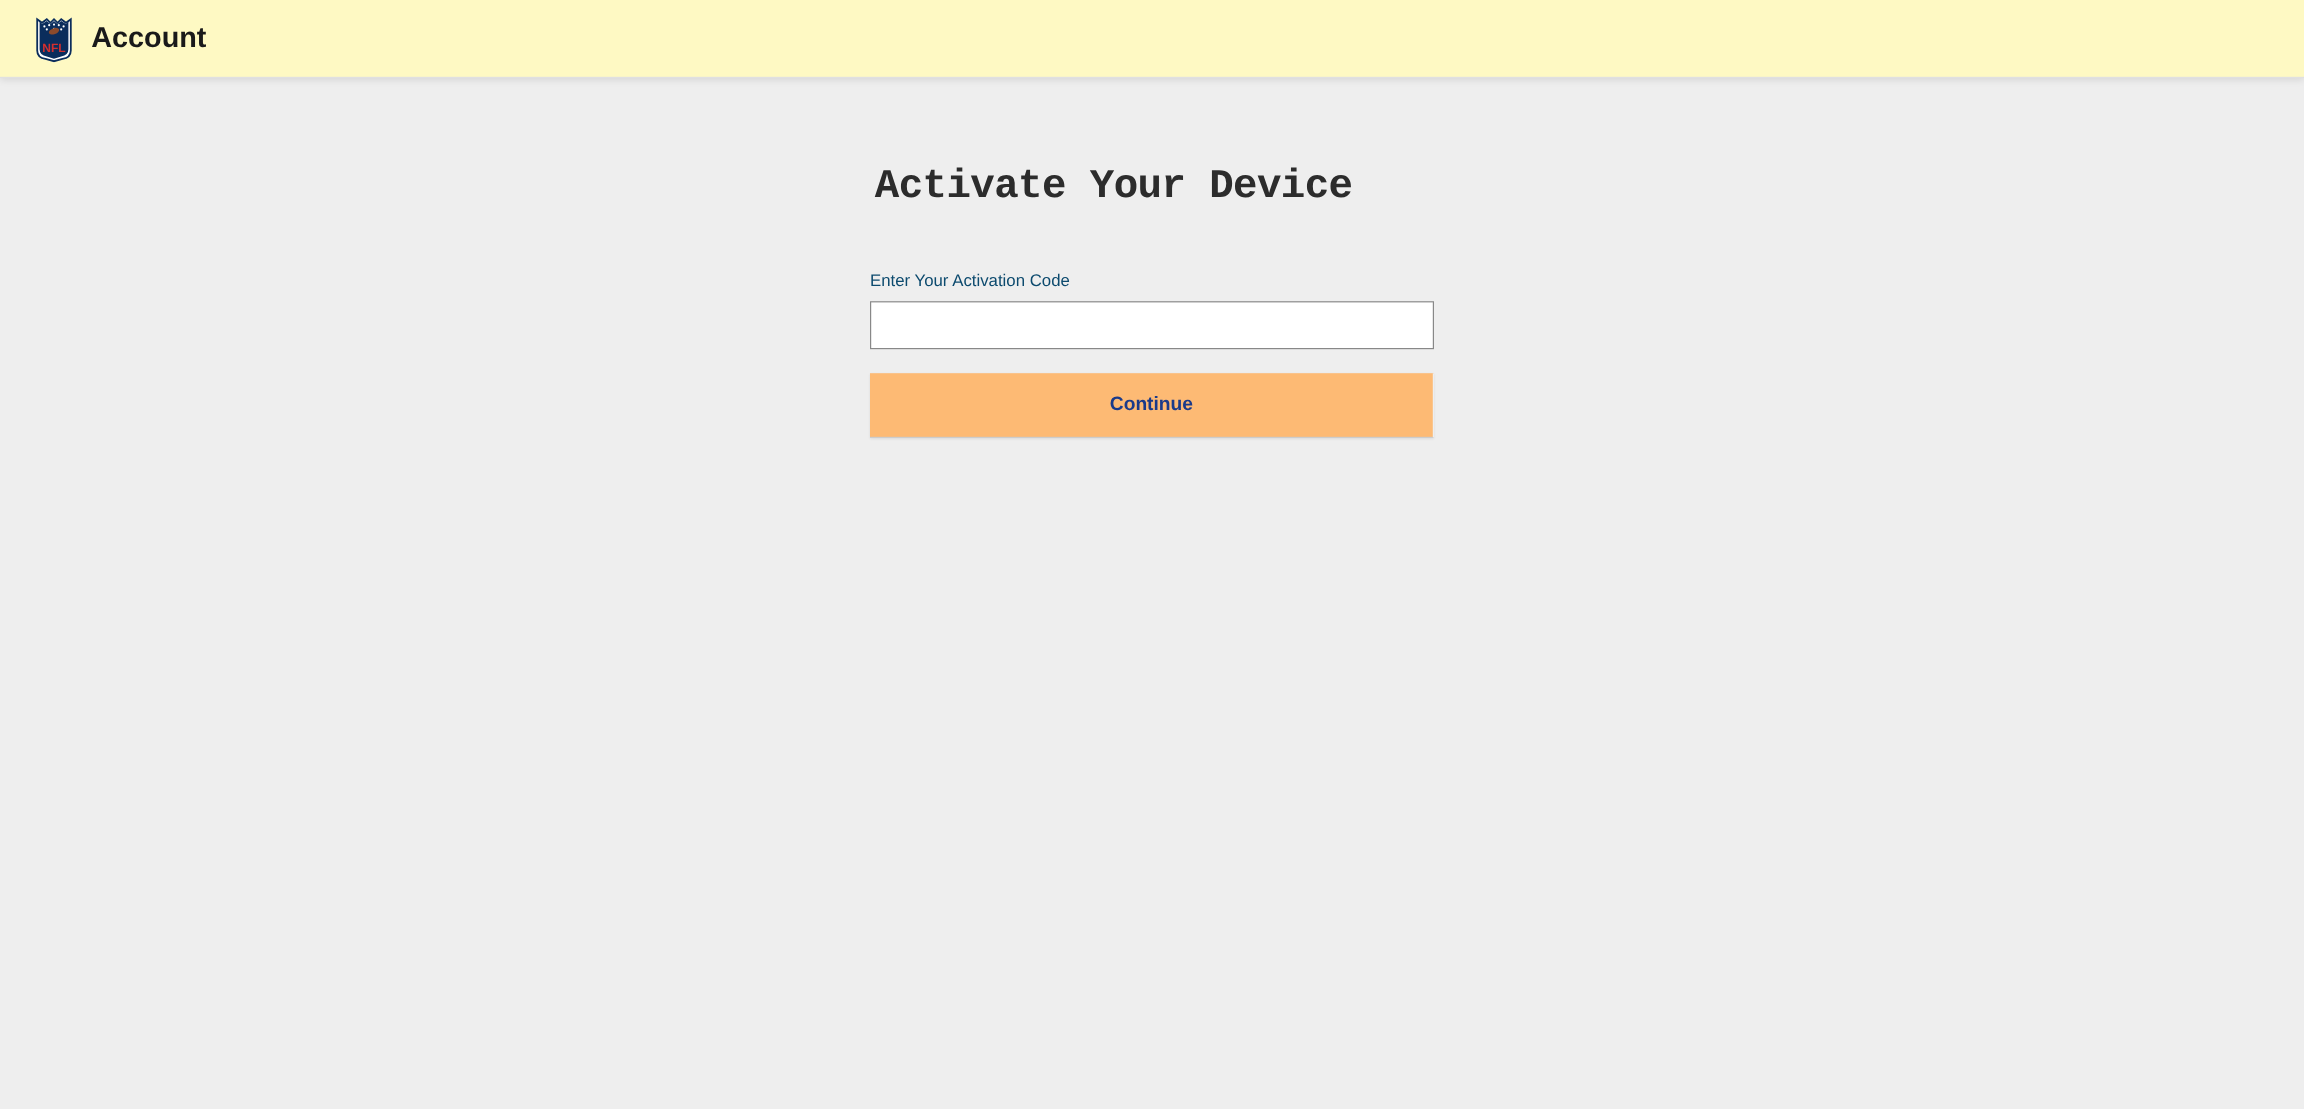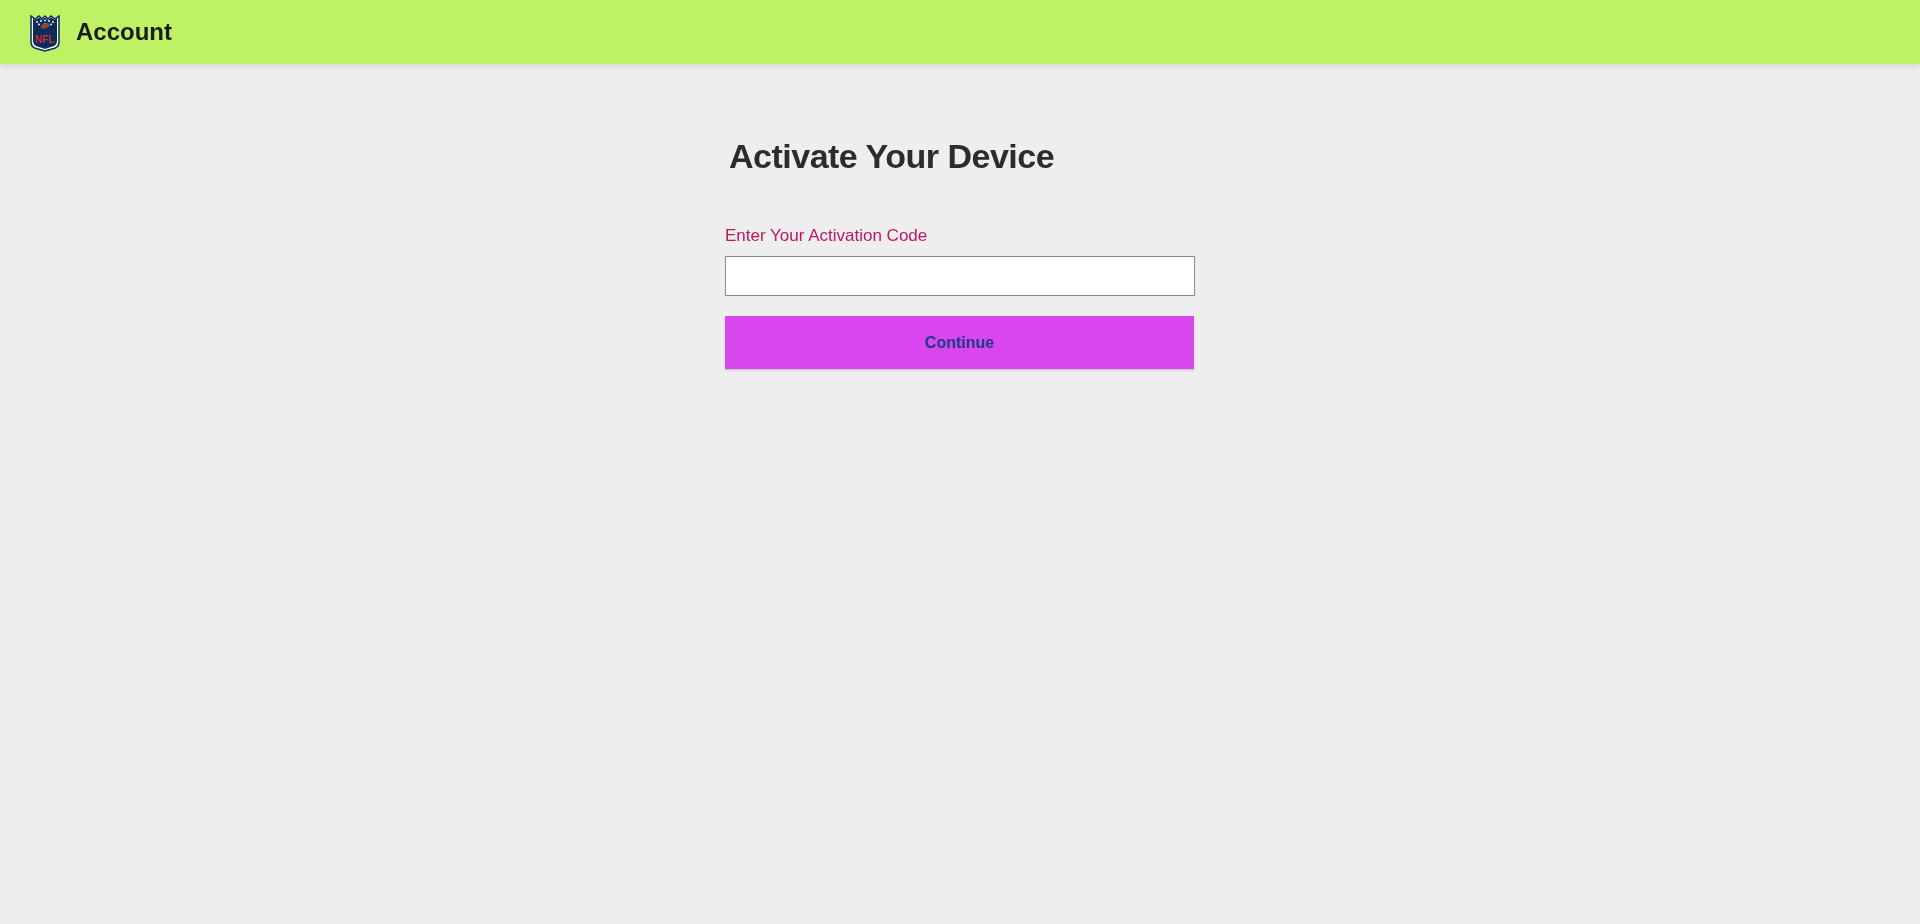--- a/index.html
+++ b/index.html
@@ -8,21 +8,21 @@
       box-sizing: border-box;
     }
     body {
       font-family: -apple-system, BlinkMacSystemFont, "Segoe UI", Helvetica, Arial, sans-serif;
       background: #eeeeee;
       width: 1920px;
       height: 924px;
       overflow: hidden;
     }
     .header {
-      background: #bef264;
+      background: #fef9c3;
       height: 65px;
       display: flex;
       align-items: center;
       padding-left: 30px;
       border-bottom: 1px solid #e0e0e0;
       box-shadow: 0 2px 6px rgba(0,0,0,0.1);
     }
     .logo-wrap {
       display: flex;
       align-items: center;
@@ -42,41 +42,42 @@
       width: 470px;
       padding-top: 72px;
     }
     .page-title {
       font-size: 34px;
       font-weight: 700;
       color: #2c2c2c;
       letter-spacing: -0.5px;
       margin-bottom: 50px;
       padding-left: 4px;
+      font-family: Liberation Mono, monospace;
     }
     .field-label {
-      font-size: 17px;
-      color: #be185d;
+      font-size: 14px;
+      color: #0c4a6e;
       margin-bottom: 10px;
       display: block;
     }
     .text-input {
       width: 100%;
       height: 40px;
       border: 1px solid #888888;
       background: #ffffff;
       padding: 0 12px;
       font-size: 16px;
       outline: none;
     }
     .continue-btn {
       width: 100%;
       height: 54px;
       margin-top: 20px;
-      background: #d946ef;
+      background: #fdba74;
       border: none;
       border-bottom: 1px solid #cccccc;
       border-right: 1px solid #eeeeee;
       font-size: 16px;
       font-weight: 600;
       color: #1a3a8a;
       cursor: pointer;
       box-shadow: 0 1px 2px rgba(0,0,0,0.08);
     }
   </style>

